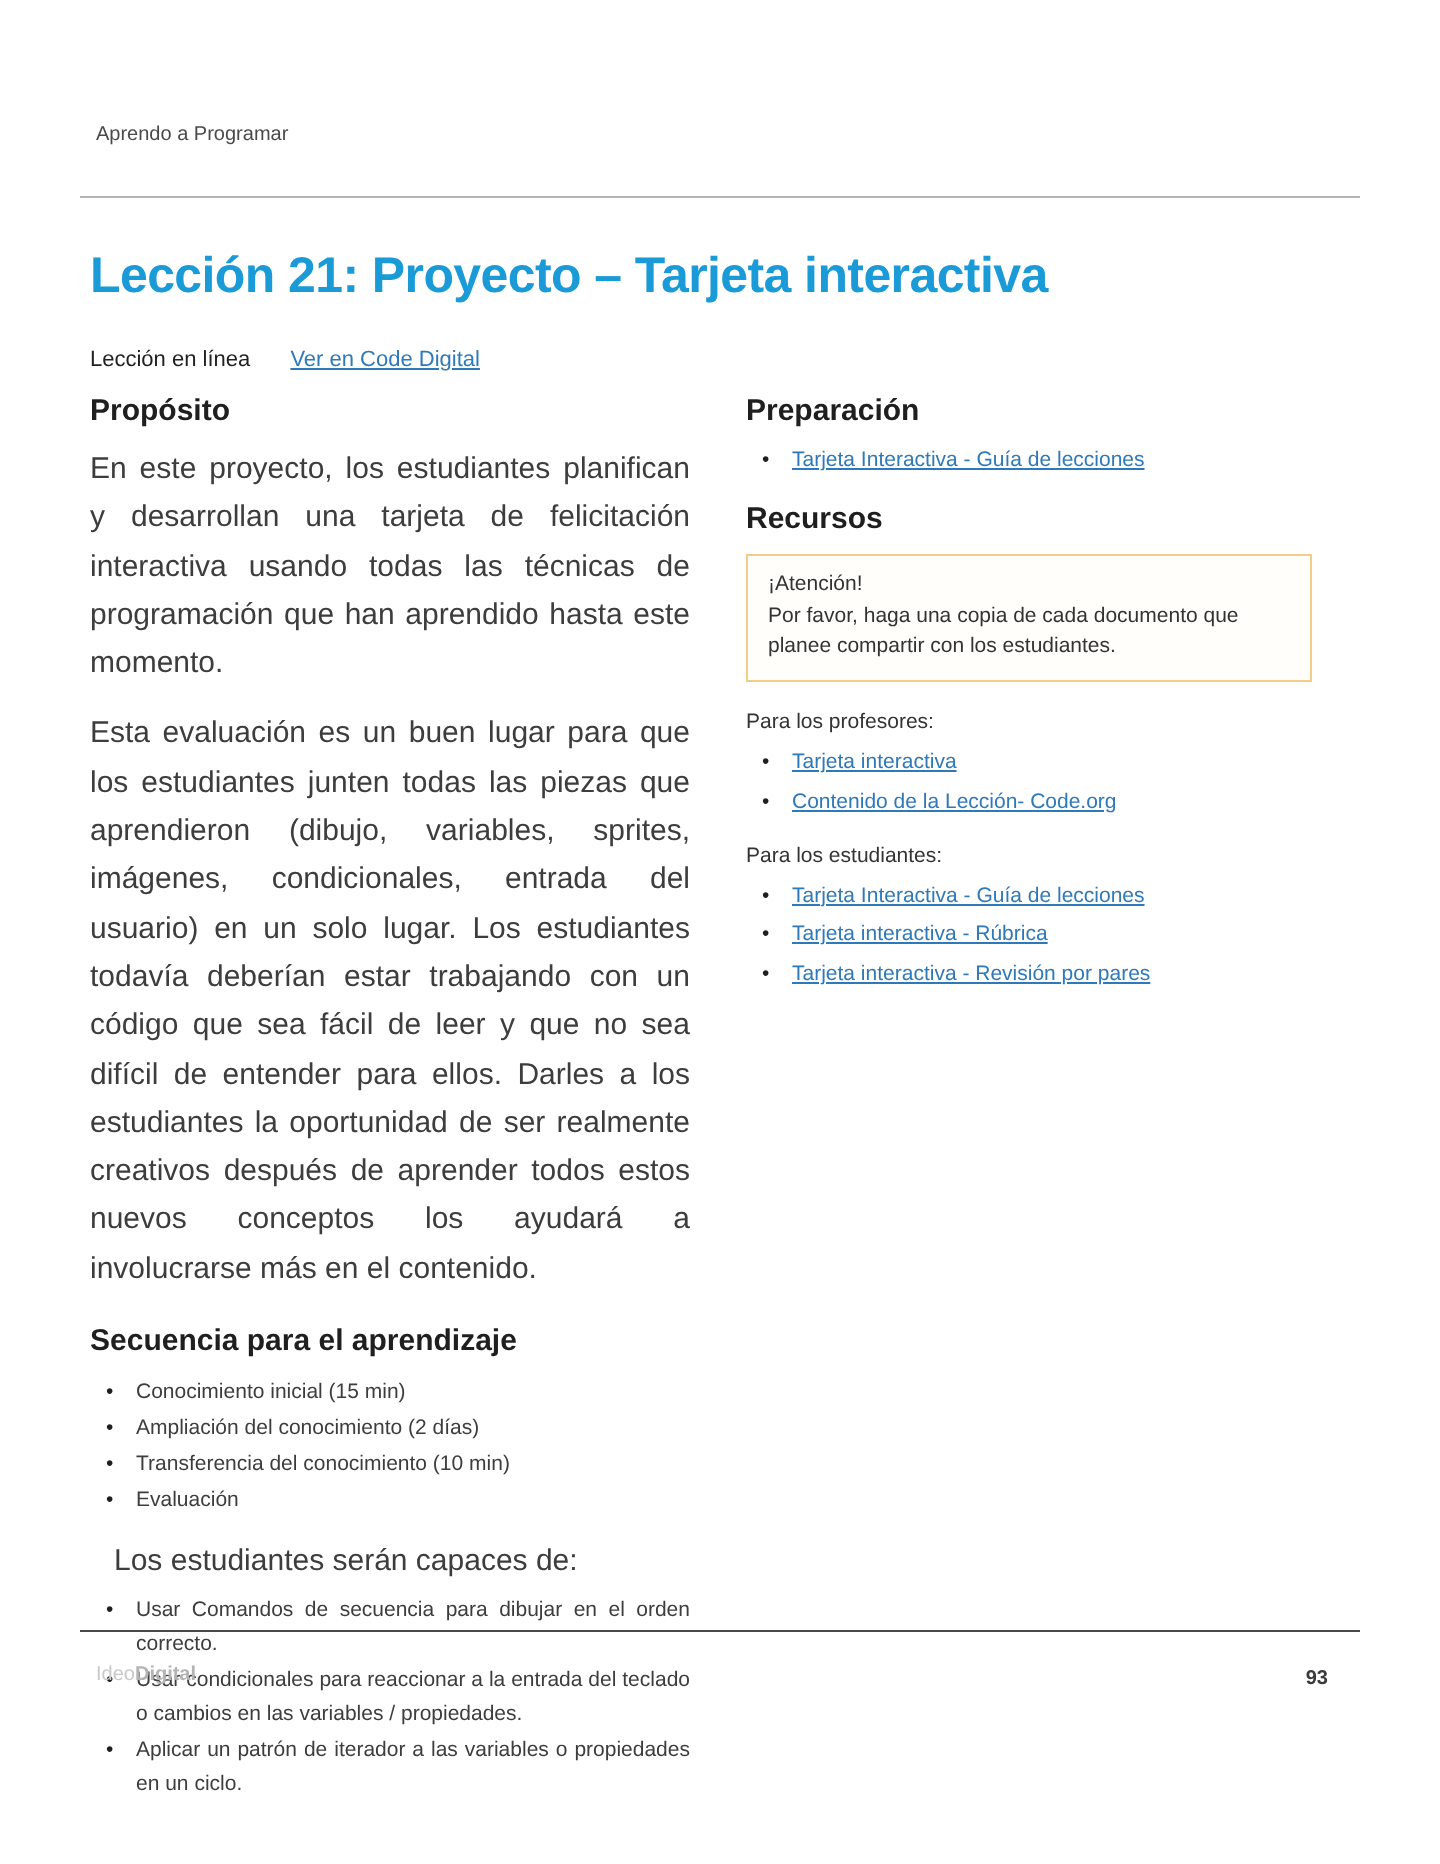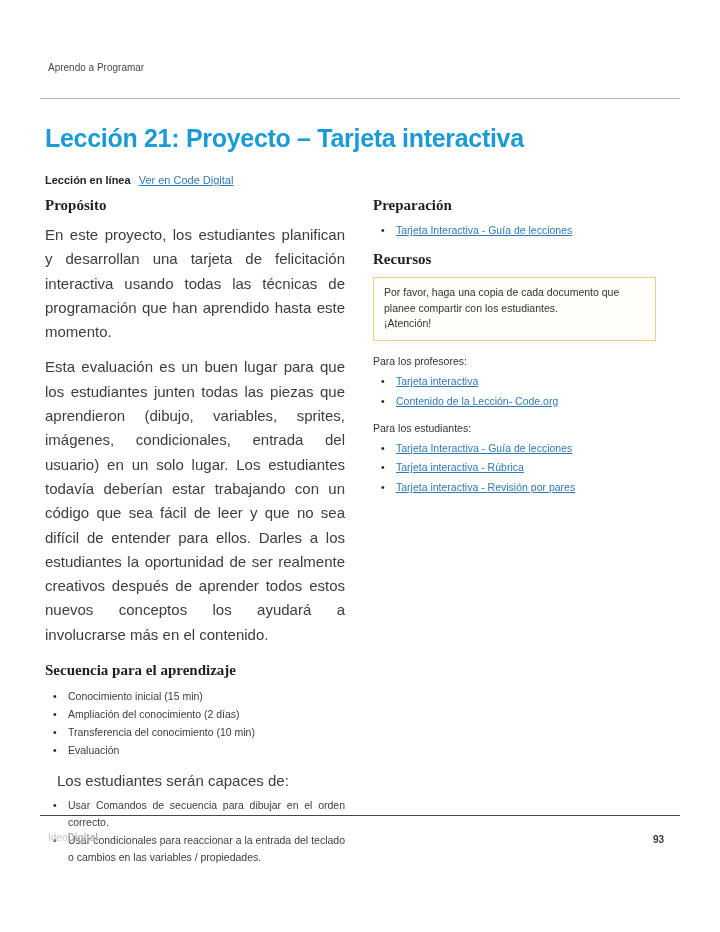--- a/index.html
+++ b/index.html
@@ -22,34 +22,33 @@
   }
   .title {
     position:absolute; top:124px; left:45px; right:40px;
     font-size:25px; font-weight:bold; letter-spacing:-0.3px;
     color:#1a9bd7;
   }
   .lesson-line {
     position:absolute; top:174px; left:45px;
     font-size:11px;
   }
-  .lesson-label { font-weight:bold; color:#222222; margin-right:5px; }
+  .lesson-label { font-weight:normal; color:#222222; margin-right:17px; }
   .link { color:#2e79b9; text-decoration:underline; cursor:pointer; }
 
   .columns {
     position:absolute; top:197px; left:45px; right:40px;
     display:flex; gap:28px;
   }
   .col-left { width:300px; flex:0 0 300px; }
   .col-right { flex:1; min-width:0; }
 
   h2 {
     font-size:15px; font-weight:bold; color:#1f1f1f;
     margin:0 0 9px 0;
-    font-family:Liberation Serif, serif;
   }
   .h2-spaced { margin-top:15px; }
 
   .col-left p {
     font-size:15px; line-height:1.62; text-align:justify;
     margin:0 0 11px 0;
   }
   .intro { padding-left:12px; text-align:left !important; margin-bottom:4px !important; }
 
   ul.plain { list-style:none; margin:0 0 10px 0; padding:0; }
@@ -118,35 +117,36 @@
         <li>Conocimiento inicial (15 min)</li>
         <li>Ampliación del conocimiento (2 días)</li>
         <li>Transferencia del conocimiento (10 min)</li>
         <li>Evaluación</li>
       </ul>
 
       <p class="intro">Los estudiantes serán capaces de:</p>
       <ul class="plain justify-li">
         <li>Usar Comandos de secuencia para dibujar en el orden correcto.</li>
         <li>Usar condicionales para reaccionar a la entrada del teclado o cambios en las variables / propiedades.</li>
+        <li>Aplicar un patrón de iterador a las variables o propiedades en un ciclo.</li>
       </ul>
     </div>
 
     <div class="col-right">
       <h2>Preparación</h2>
       <ul class="plain">
         <li>
           <a class="link">Tarjeta Interactiva - Guía de lecciones</a>
         </li>
       </ul>
 
       <h2>Recursos</h2>
       <div class="attention-box">
+        <div>¡Atención!</div>
         <div>Por favor, haga una copia de cada documento que planee compartir con los estudiantes.</div>
-        <div>¡Atención!</div>
       </div>
 
       <p class="group-label">Para los profesores:</p>
       <ul class="plain">
         <li>
           <a class="link">Tarjeta interactiva</a>
         </li>
         <li>
           <a class="link">Contenido de la Lección- Code.org</a>
         </li>

